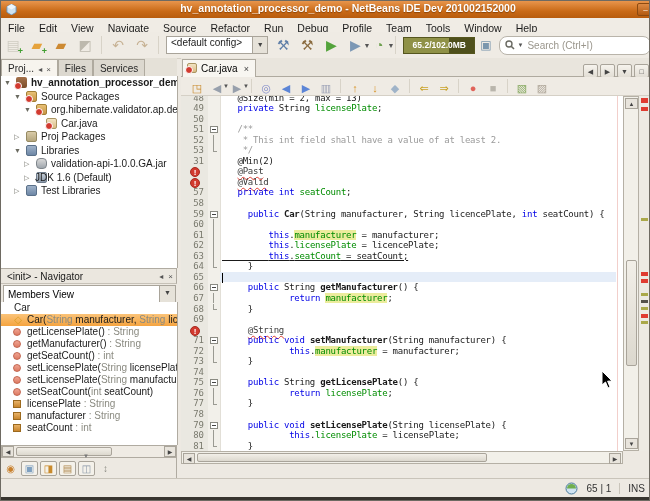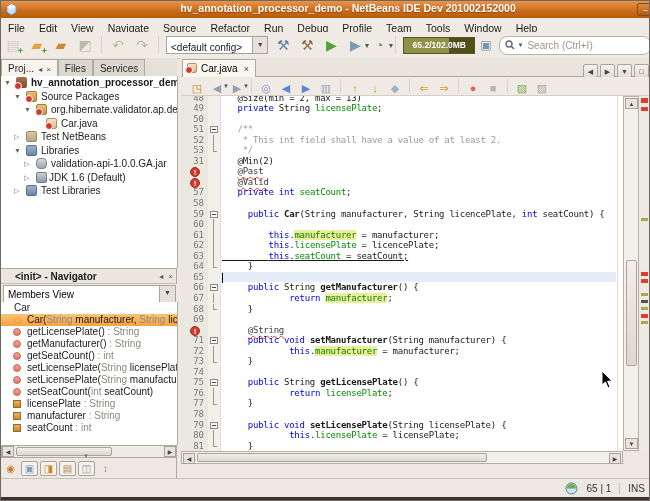--- a/index.html
+++ b/index.html
@@ -21,21 +21,21 @@
   .menu-item u{text-decoration:underline;}
   
   #toolbar{position:absolute;left:0;top:31px;width:650px;height:26px;background:#EFEBE4;
     border-bottom:1px solid #D5D0C6;display:flex;align-items:center;}
   .tb-btn{position:relative;width:22px;height:22px;margin:0 1px;text-align:center;}
   .tb-btn .g{font-size:14px;line-height:22px;}
   .tb-btn .badge{position:absolute;right:1px;bottom:0;font-size:9px;font-weight:bold;}
   .tb-btn .caret{position:absolute;right:-4px;top:8px;font-size:7px;color:#555;}
   .tb-sep{width:1px;height:18px;background:#D8D3C8;margin:0 4px;}
   #config-select{width:106px;height:16px;background:#fff;border:1px solid #A9A49A;font-size:10px;
-    color:#1a1a1a;display:flex;align-items:flex-end;margin:0 3px;}
+    color:#1a1a1a;display:flex;align-items:flex-start;margin:0 3px;}
   #config-select .val{flex:1;padding-left:4px;white-space:nowrap;overflow:hidden;}
   #config-select .dd{width:14px;height:100%;background:#E6E2D9;border-left:1px solid #A9A49A;
     font-size:7px;line-height:15px;text-align:center;color:#444;}
   #memory-widget{width:74px;height:15px;margin:0 3px;border:1px solid #55561E;
     background:linear-gradient(90deg,#8F9147 0%,#8F9147 64%,#4F501C 64%);
     color:#fff;font-size:8.5px;font-weight:bold;text-align:center;line-height:14px;}
   #gc-button{width:16px;height:16px;margin-right:4px;font-size:12px;line-height:16px;color:#7A96AD;text-align:center;}
   #search-box{width:158px;height:17px;background:#fff;border:1px solid #B9B4AA;border-radius:8px;
     display:flex;align-items:center;font-size:10px;color:#9a968c;margin-left:2px;}
   #search-box svg{margin:0 2px 0 5px;}
@@ -58,21 +58,21 @@
   .ic-pkg{background:linear-gradient(#E8C075,#C79544);border:1px solid #A37F35;box-sizing:border-box;}
   .ic-class{background:linear-gradient(#F2E3C2,#D9BC84);border:1px solid #A99562;box-sizing:border-box;}
   .ic-folder{background:linear-gradient(#D9CBA8,#B5A77F);border:1px solid #968A62;box-sizing:border-box;}
   .ic-lib{background:linear-gradient(#9FB2C9,#6E87A6);border:1px solid #5A7089;box-sizing:border-box;}
   .ic-jar{background:linear-gradient(#D9D9D9,#9FA6AD);border:1px solid #7F868C;border-radius:4px;box-sizing:border-box;}
   .ic-jdk{background:linear-gradient(#C9D2DB,#8C9AAB);border:1px solid #6E7C8C;box-sizing:border-box;}
   
   #nav-header{position:absolute;left:0;top:267px;width:176px;height:16px;background:#EBE7DF;
     border-top:1px solid #B0ABA1;border-bottom:1px solid #C6C1B7;font-size:10px;line-height:15px;color:#1a1a1a;
     border-right:1px solid #B0ABA1;box-sizing:border-box;}
-  #nav-header .t{padding-left:14px;font-weight:bold;}
+  #nav-header .t{padding-left:6px;}
   #nav-header .btns{position:absolute;right:3px;top:0;font-size:8px;color:#555;}
   #nav-combo{position:absolute;left:2px;top:284px;width:171px;height:16px;background:#fff;
     border:1px solid #A9A49A;font-size:10px;display:flex;align-items:center;}
   #nav-combo .val{flex:1;padding-left:4px;}
   #nav-combo .dd{width:15px;height:100%;background:#E6E2D9;border-left:1px solid #A9A49A;font-size:7px;
     line-height:14px;text-align:center;color:#444;}
   #nav-tree{position:absolute;left:0;top:301px;width:176px;height:143px;background:#fff;
     border-right:1px solid #B0ABA1;overflow:hidden;}
   .nrow{position:relative;height:12px;font-size:10px;line-height:12px;white-space:nowrap;color:#1a1a1a;}
   .nrow.sel{background:linear-gradient(#FBC378,#F5A440);}
@@ -217,36 +217,36 @@
         <span class="ti ic-pkg err" style="left: 35px;"></span>
         <span class="lbl" style="left: 50px;">org.hibernate.validator.ap.demo</span>
       </div>
       <div class="trow">
         <span class="ti ic-class err" style="left: 45px;"></span>
         <span class="lbl" style="left: 60px;">Car.java</span>
       </div>
       <div class="trow">
         <span class="exp" style="left: 13px;">▷</span>
         <span class="ti ic-folder" style="left: 25px;"></span>
-        <span class="lbl" style="left: 40px;">Test NetBeans</span>
+        <span class="lbl" style="left: 40px;">Proj Packages</span>
       </div>
       <div class="trow">
         <span class="exp" style="left: 13px;">▼</span>
         <span class="ti ic-lib" style="left: 25px;"></span>
         <span class="lbl" style="left: 40px;">Libraries</span>
       </div>
       <div class="trow">
         <span class="exp" style="left: 23px;">▷</span>
         <span class="ti ic-jar" style="left: 35px;"></span>
         <span class="lbl" style="left: 50px;">validation-api-1.0.0.GA.jar</span>
       </div>
       <div class="trow">
         <span class="exp" style="left: 23px;">▷</span>
         <span class="ti ic-jdk" style="left: 35px;"></span>
-        <span class="lbl" style="left: 48px;">JDK 1.6 (Default)</span>
+        <span class="lbl" style="left: 34px;">JDK 1.6 (Default)</span>
       </div>
       <div class="trow">
         <span class="exp" style="left: 13px;">▷</span>
         <span class="ti ic-lib" style="left: 25px;"></span>
         <span class="lbl" style="left: 40px;">Test Libraries</span>
       </div>
     </div>
 
   <div id="nav-header">
     <span class="t">&lt;init&gt; - Navigator</span>

